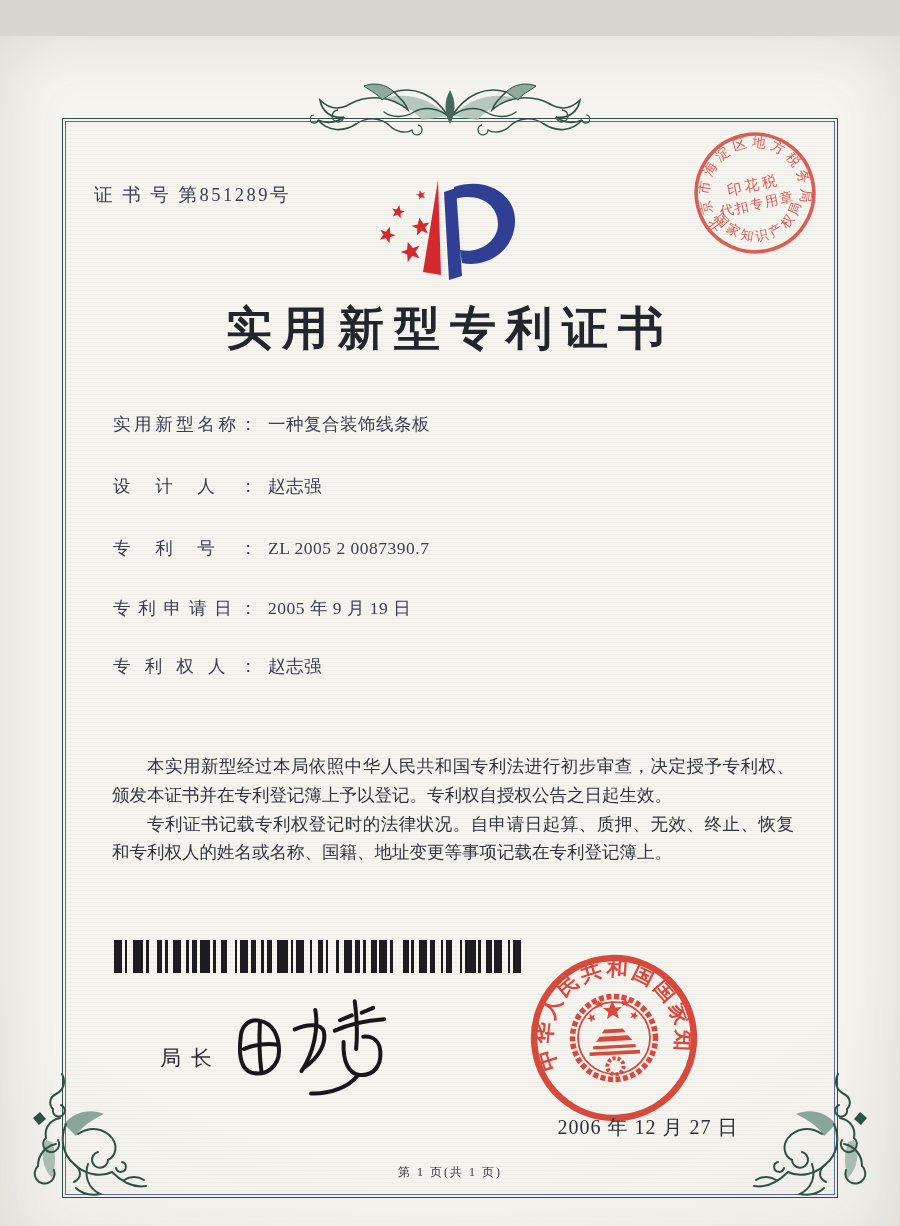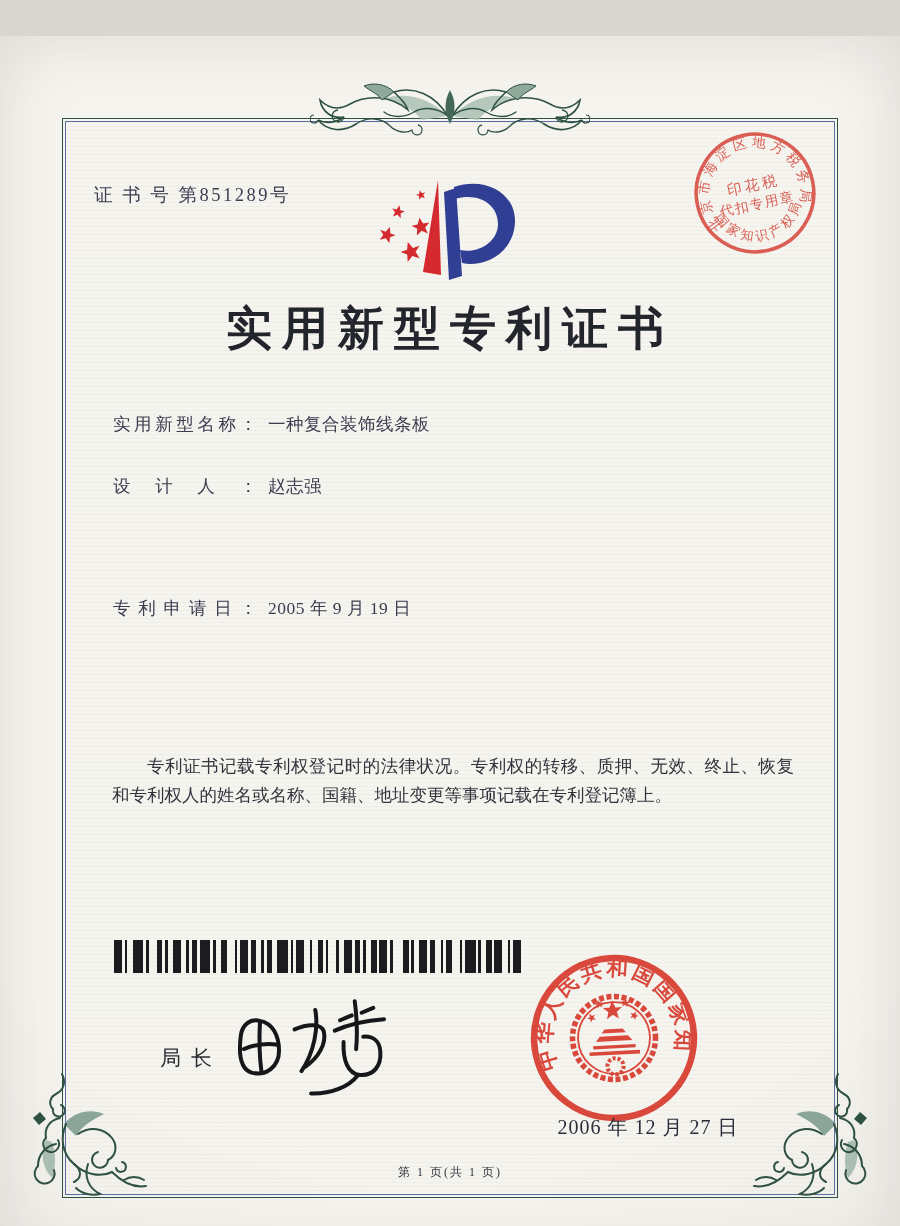--- a/index.html
+++ b/index.html
@@ -134,24 +134,27 @@
     <g fill="#303f94">
       <path d="M70,18 L82,14 L88,102 L75,106 Z"></path>
       <path d="M80,13 C112,2 142,20 141,48 C140,78 112,94 88,89 L86,76 C104,80 124,68 124,50 C124,30 104,18 81,25 Z"></path>
     </g>
   </svg>
 
   <div class="title">实用新型专利证书</div>
 
   <div class="field f0"><span class="lbl">实用新型名称：</span><span class="val">一种复合装饰线条板</span></div>
   <div class="field f1"><span class="lbl">设计人：</span><span class="val">赵志强</span></div>
+  <div class="field f2"><span class="lbl">专利号：</span><span class="val">ZL 2005 2 0087390.7</span></div>
   <div class="field f3"><span class="lbl">专利申请日：</span><span class="val">2005 年 9 月 19 日</span></div>
+  <div class="field f4"><span class="lbl">专利权人：</span><span class="val">赵志强</span></div>
 
   <div class="paras">
-    <p>专利证书记载专利权登记时的法律状况。专利权的转移、质押、无效、终止、恢复和专利权人的姓名或名称、国籍、地址变更等事项记载在专利登记簿上。</p>
+    <p>本实用新型经过本局依照中华人民共和国专利法进行初步审查，决定授予专利权、颁发本证书并在专利登记簿上予以登记。专利权自授权公告之日起生效。</p>
+    <p>专利证书记载专利权登记时的法律状况。自申请日起算、质押、无效、终止、恢复和专利权人的姓名或名称、国籍、地址变更等事项记载在专利登记簿上。</p>
   </div>
 
   <div class="barcode">
       <div style="width: 8.05263px; background: rgb(27, 27, 32);"></div>
       <div style="width: 2.68421px; background: transparent;"></div>
       <div style="width: 2.68421px; background: rgb(27, 27, 32);"></div>
       <div style="width: 5.36842px; background: transparent;"></div>
       <div style="width: 10.7368px; background: rgb(27, 27, 32);"></div>
       <div style="width: 2.68421px; background: transparent;"></div>
       <div style="width: 2.68421px; background: rgb(27, 27, 32);"></div>

